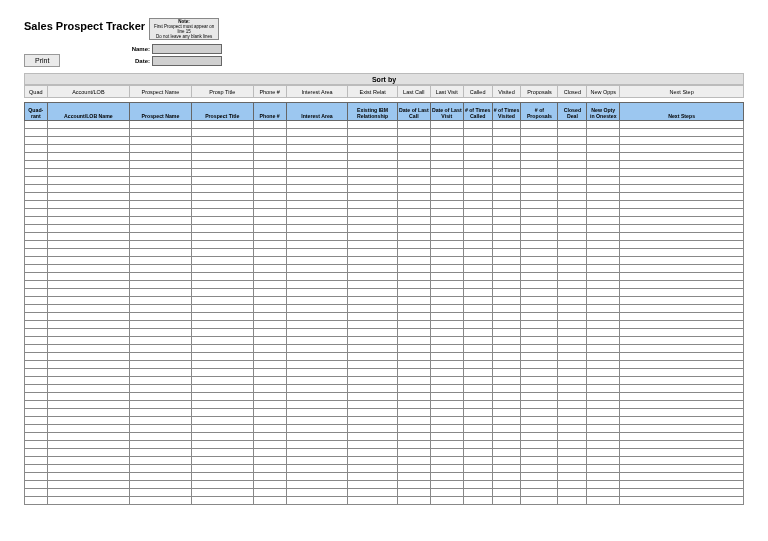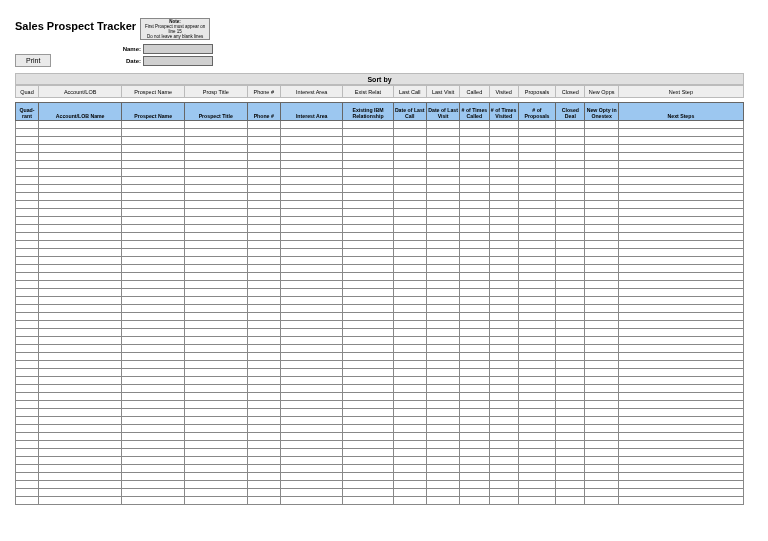--- a/index.html
+++ b/index.html
@@ -5,21 +5,21 @@
   * { box-sizing: border-box; margin: 0; padding: 0; }
   body {
     font-family: Arial, sans-serif;
     font-size: 6px;
     background: #fff;
     width: 768px;
     height: 541px;
     overflow: hidden;
   }
   .page {
-    padding: 18px 24px 8px 15px;
+    padding: 18px 24px 8px 24px;
   }
   .header {
     display: flex;
     align-items: flex-start;
     gap: 4px;
   }
   .title {
     font-size: 11px;
     font-weight: bold;
     padding-top: 2px;

